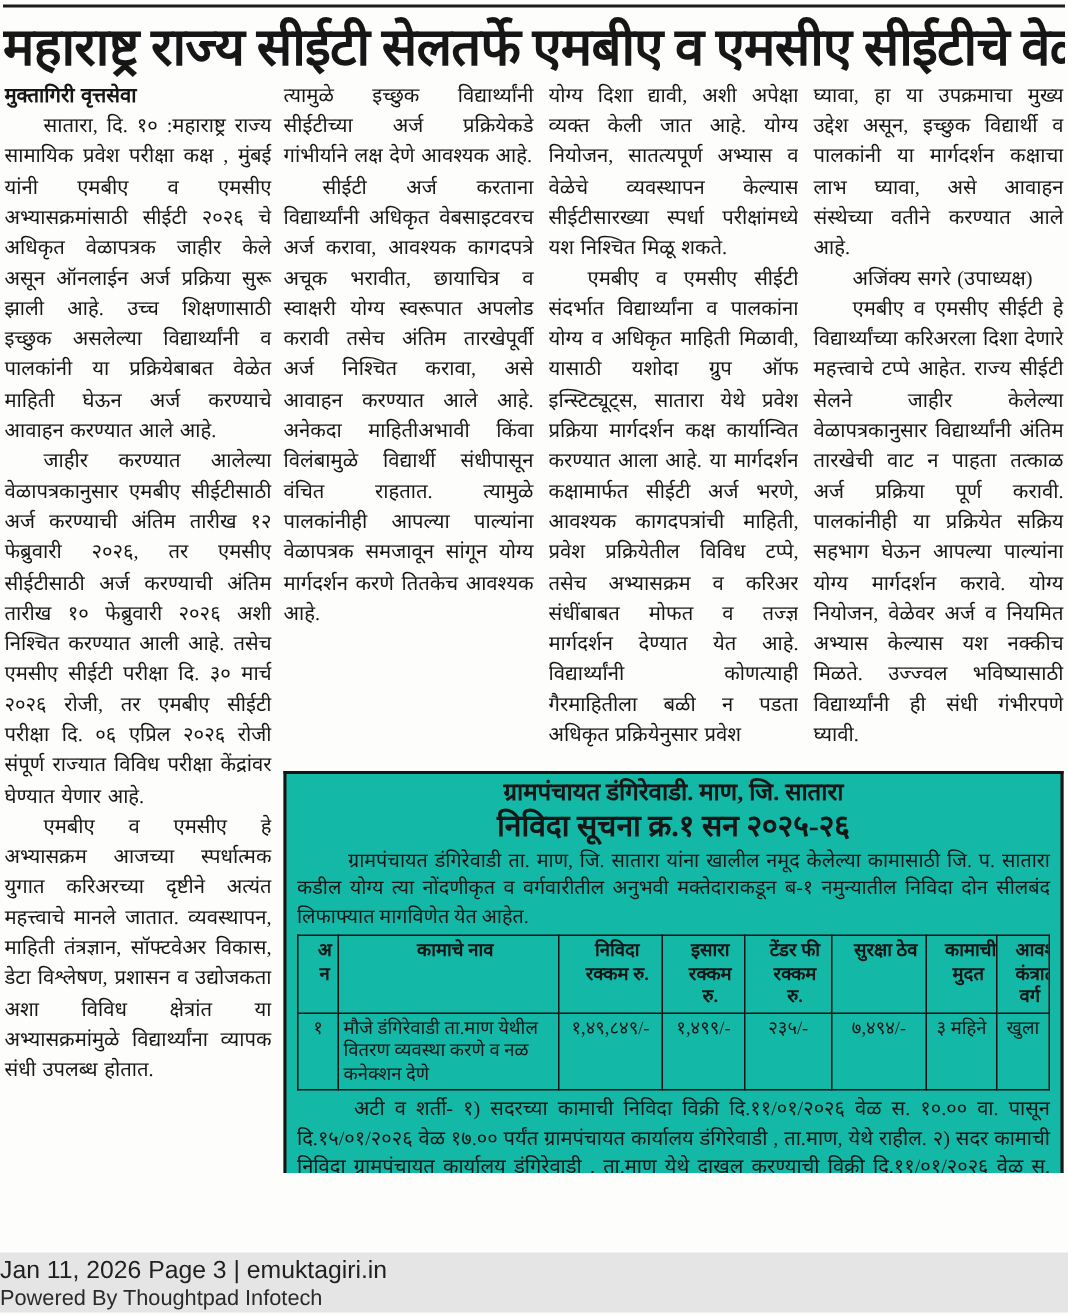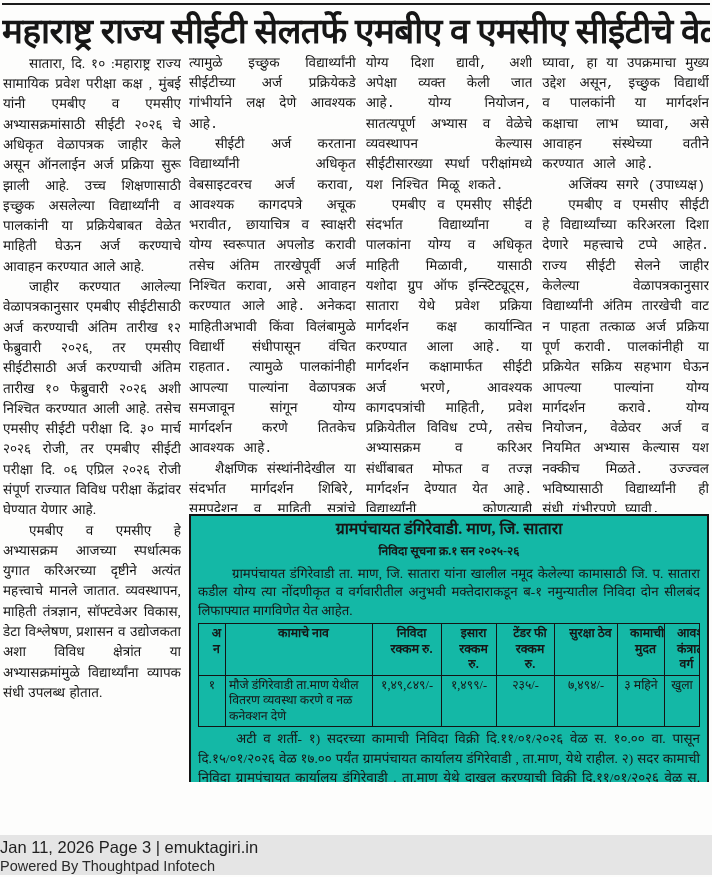--- a/index.html
+++ b/index.html
@@ -49,21 +49,21 @@
     height: 728px;
     overflow: hidden;
   }
   .right-zone { flex: 1 1 auto; min-width: 0; }
   .cols-3 {
     display: flex;
     gap: 10px;
     height: 458px;
     overflow: hidden;
   }
-  .cols-3 .col { flex: 1 1 0; min-width: 0; overflow: hidden; font-family: Liberation Mono, monospace; }
+  .cols-3 .col { flex: 1 1 0; min-width: 0; overflow: hidden; }
   .col p {
     font-size: 13.5px;
     line-height: 20.3px;
     text-align: justify;
     word-spacing: 1px;
   }
   .col p.indent { text-indent: 26px; }
   .byline { font-weight: 700; font-size: 14px; }
   
   .notice-box {
@@ -75,21 +75,21 @@
     padding: 3px 7px 0 7px;
     background: #14b8a6;
   }
   .notice-title-1 {
     font-size: 16px;
     font-weight: 700;
     text-align: center;
     line-height: 20px;
   }
   .notice-title-2 {
-    font-size: 12px;
+    font-size: 20px;
     font-weight: 700;
     text-align: center;
     line-height: 24px;
     margin-bottom: 2px;
   }
   .notice-intro {
     font-size: 13.2px;
     line-height: 18.5px;
     text-align: justify;
     text-indent: 34px;
@@ -137,31 +137,31 @@
 
 <div class="page">
 
   <div class="top-rule"></div>
 
   <h1 class="headline">महाराष्ट्र राज्य सीईटी सेलतर्फे एमबीए व एमसीए सीईटीचे वेळापत्रक जाहीर</h1>
 
   <div class="body-grid">
 
     <div class="col col-1">
+      <p class="byline">मुक्तागिरी वृत्तसेवा</p>
       <p class="indent">सातारा, दि. १० :महाराष्ट्र राज्य सामायिक प्रवेश परीक्षा कक्ष , मुंबई यांनी एमबीए व एमसीए अभ्यासक्रमांसाठी सीईटी २०२६ चे अधिकृत वेळापत्रक जाहीर केले असून ऑनलाईन अर्ज प्रक्रिया सुरू झाली आहे. उच्च शिक्षणासाठी इच्छुक असलेल्या विद्यार्थ्यांनी व पालकांनी या प्रक्रियेबाबत वेळेत माहिती घेऊन अर्ज करण्याचे आवाहन करण्यात आले आहे.</p>
       <p class="indent">जाहीर करण्यात आलेल्या वेळापत्रकानुसार एमबीए सीईटीसाठी अर्ज करण्याची अंतिम तारीख १२ फेब्रुवारी २०२६, तर एमसीए सीईटीसाठी अर्ज करण्याची अंतिम तारीख १० फेब्रुवारी २०२६ अशी निश्चित करण्यात आली आहे. तसेच एमसीए सीईटी परीक्षा दि. ३० मार्च २०२६ रोजी, तर एमबीए सीईटी परीक्षा दि. ०६ एप्रिल २०२६ रोजी संपूर्ण राज्यात विविध परीक्षा केंद्रांवर घेण्यात येणार आहे.</p>
       <p class="indent">एमबीए व एमसीए हे अभ्यासक्रम आजच्या स्पर्धात्मक युगात करिअरच्या दृष्टीने अत्यंत महत्त्वाचे मानले जातात. व्यवस्थापन, माहिती तंत्रज्ञान, सॉफ्टवेअर विकास, डेटा विश्लेषण, प्रशासन व उद्योजकता अशा विविध क्षेत्रांत या अभ्यासक्रमांमुळे विद्यार्थ्यांना व्यापक संधी उपलब्ध होतात.</p>
     </div>
 
     <div class="right-zone">
       <div class="cols-3">
         <div class="col">
           <p>त्यामुळे इच्छुक विद्यार्थ्यांनी सीईटीच्या अर्ज प्रक्रियेकडे गांभीर्याने लक्ष देणे आवश्यक आहे.</p>
           <p class="indent">सीईटी अर्ज करताना विद्यार्थ्यांनी अधिकृत वेबसाइटवरच अर्ज करावा, आवश्यक कागदपत्रे अचूक भरावीत, छायाचित्र व स्वाक्षरी योग्य स्वरूपात अपलोड करावी तसेच अंतिम तारखेपूर्वी अर्ज निश्चित करावा, असे आवाहन करण्यात आले आहे. अनेकदा माहितीअभावी किंवा विलंबामुळे विद्यार्थी संधीपासून वंचित राहतात. त्यामुळे पालकांनीही आपल्या पाल्यांना वेळापत्रक समजावून सांगून योग्य मार्गदर्शन करणे तितकेच आवश्यक आहे.</p>
-          <p class="indent">शैक्षणिक संस्थांनीदेखील या संदर्भात मार्गदर्शन शिबिरे, समुपदेशन व माहिती सत्रांचे आयोजन करून विद्यार्थ्यांना</p>
         </div>
         <div class="col">
           <p>योग्य दिशा द्यावी, अशी अपेक्षा व्यक्त केली जात आहे. योग्य नियोजन, सातत्यपूर्ण अभ्यास व वेळेचे व्यवस्थापन केल्यास सीईटीसारख्या स्पर्धा परीक्षांमध्ये यश निश्चित मिळू शकते.</p>
           <p class="indent">एमबीए व एमसीए सीईटी संदर्भात विद्यार्थ्यांना व पालकांना योग्य व अधिकृत माहिती मिळावी, यासाठी यशोदा ग्रुप ऑफ इन्स्टिट्यूट्स, सातारा येथे प्रवेश प्रक्रिया मार्गदर्शन कक्ष कार्यान्वित करण्यात आला आहे. या मार्गदर्शन कक्षामार्फत सीईटी अर्ज भरणे, आवश्यक कागदपत्रांची माहिती, प्रवेश प्रक्रियेतील विविध टप्पे, तसेच अभ्यासक्रम व करिअर संधींबाबत मोफत व तज्ज्ञ मार्गदर्शन देण्यात येत आहे. विद्यार्थ्यांनी कोणत्याही गैरमाहितीला बळी न पडता अधिकृत प्रक्रियेनुसार प्रवेश</p>
         </div>
         <div class="col">
           <p>घ्यावा, हा या उपक्रमाचा मुख्य उद्देश असून, इच्छुक विद्यार्थी व पालकांनी या मार्गदर्शन कक्षाचा लाभ घ्यावा, असे आवाहन संस्थेच्या वतीने करण्यात आले आहे.</p>
           <p class="indent">अजिंक्य सगरे (उपाध्यक्ष)</p>
           <p class="indent">एमबीए व एमसीए सीईटी हे विद्यार्थ्यांच्या करिअरला दिशा देणारे महत्त्वाचे टप्पे आहेत. राज्य सीईटी सेलने जाहीर केलेल्या वेळापत्रकानुसार विद्यार्थ्यांनी अंतिम तारखेची वाट न पाहता तत्काळ अर्ज प्रक्रिया पूर्ण करावी. पालकांनीही या प्रक्रियेत सक्रिय सहभाग घेऊन आपल्या पाल्यांना योग्य मार्गदर्शन करावे. योग्य नियोजन, वेळेवर अर्ज व नियमित अभ्यास केल्यास यश नक्कीच मिळते. उज्ज्वल भविष्यासाठी विद्यार्थ्यांनी ही संधी गंभीरपणे घ्यावी.</p>
         </div>

